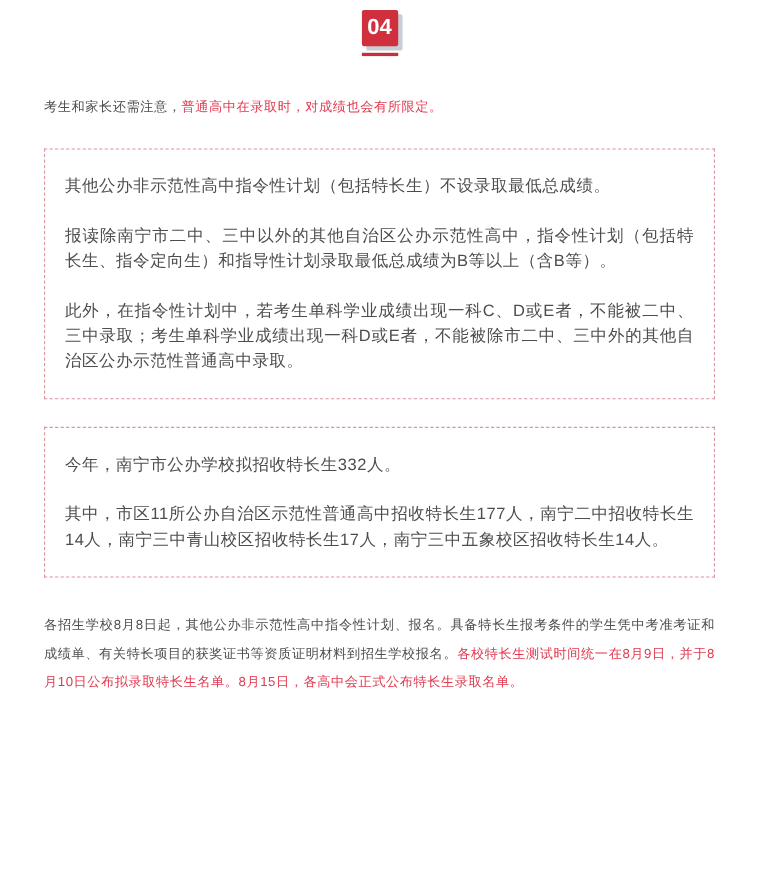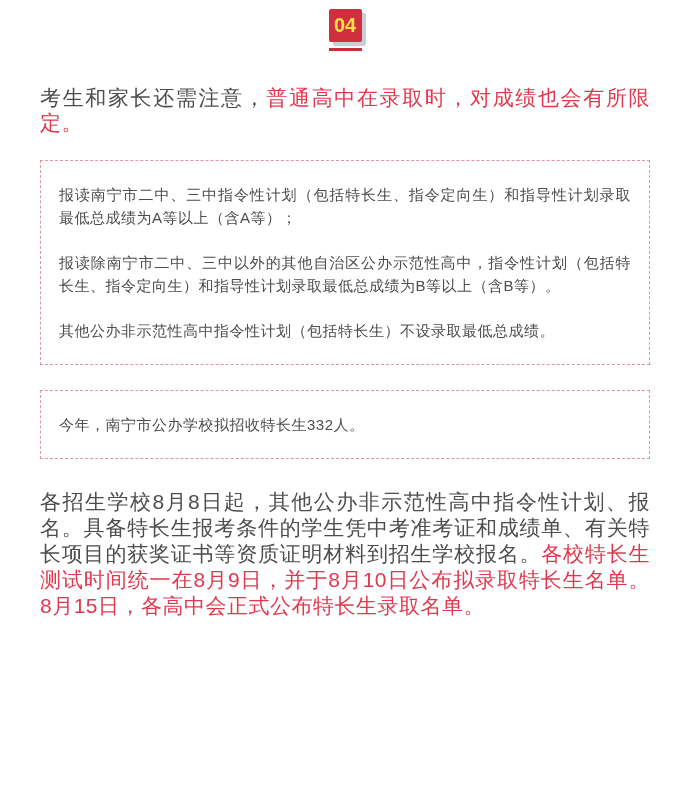--- a/index.html
+++ b/index.html
@@ -13,35 +13,35 @@
   
   .header-wrap { display:flex; justify-content:center; padding-top:9px; }
   .header-block {
     display:flex; align-items:center; gap:13px;
     padding-bottom:6px;
     border-bottom:3px solid #c72f3e;
   }
   .badge {
     width:33px; height:33px;
     background:#d0303e;
-    color:#fde047;
+    color:#ffffff;
     font-size:20px; font-weight:bold;
     display:flex; align-items:center; justify-content:center;
     box-shadow:4px 4px 0 #c9ced6;
     border-radius:2px;
   }
   .title {
     font-size:19px; font-weight:bold; color:#222222;
     letter-spacing:1px;
   }
   
   .content { margin:0 40px; }
   p { margin:0; }
   .body-text {
-    font-size:21px; line-height:25px; color:#4d4d4d;
+    font-size:12px; line-height:25px; color:#4d4d4d;
     text-align:justify; letter-spacing:0.5px;
   }
   .intro  { margin-top:34px; }
   .red    { color:#e0394f; }
   
   .dashed-box {
     border:1px dashed #dc96a0;
     padding:12px 18px;
     margin-top:25px;
   }
@@ -64,27 +64,28 @@
     <div class="header-block">
       <div class="badge">04</div>
     </div>
   </div>
 
   <div class="content">
 
     <p class="body-text intro"><span>考生和家长还需注意，</span><span class="red">普通高中在录取时，对成绩也会有所限定。</span></p>
 
     <div class="dashed-box">
-      <p>报读南宁市二中、三中指令性计划（包括特长生、指令定向生）和指导性计划录取最低总成绩为A等以上（含A等）；</p>
+      <p>其他公办非示范性高中指令性计划（包括特长生）不设录取最低总成绩。</p>
       <p>报读除南宁市二中、三中以外的其他自治区公办示范性高中，指令性计划（包括特长生、指令定向生）和指导性计划录取最低总成绩为B等以上（含B等）。</p>
-      <p>其他公办非示范性高中指令性计划（包括特长生）不设录取最低总成绩。</p>
+      <p>此外，在指令性计划中，若考生单科学业成绩出现一科C、D或E者，不能被二中、三中录取；考生单科学业成绩出现一科D或E者，不能被除市二中、三中外的其他自治区公办示范性普通高中录取。</p>
     </div>
 
 
     <div class="dashed-box">
       <p>今年，南宁市公办学校拟招收特长生332人。</p>
+      <p>其中，市区11所公办自治区示范性普通高中招收特长生177人，南宁二中招收特长生14人，南宁三中青山校区招收特长生17人，南宁三中五象校区招收特长生14人。</p>
     </div>
 
     <p class="body-text schedule"><span>各招生学校8月8日起，其他公办非示范性高中指令性计划、报名。具备特长生报考条件的学生凭中考准考证和成绩单、有关特长项目的获奖证书等资质证明材料到招生学校报名。</span><span class="red">各校特长生测试时间统一在8月9日，并于8月10日公布拟录取特长生名单。8月15日，各高中会正式公布特长生录取名单。</span></p>
 
   </div>
 
 </div>
 
 </body></html>

